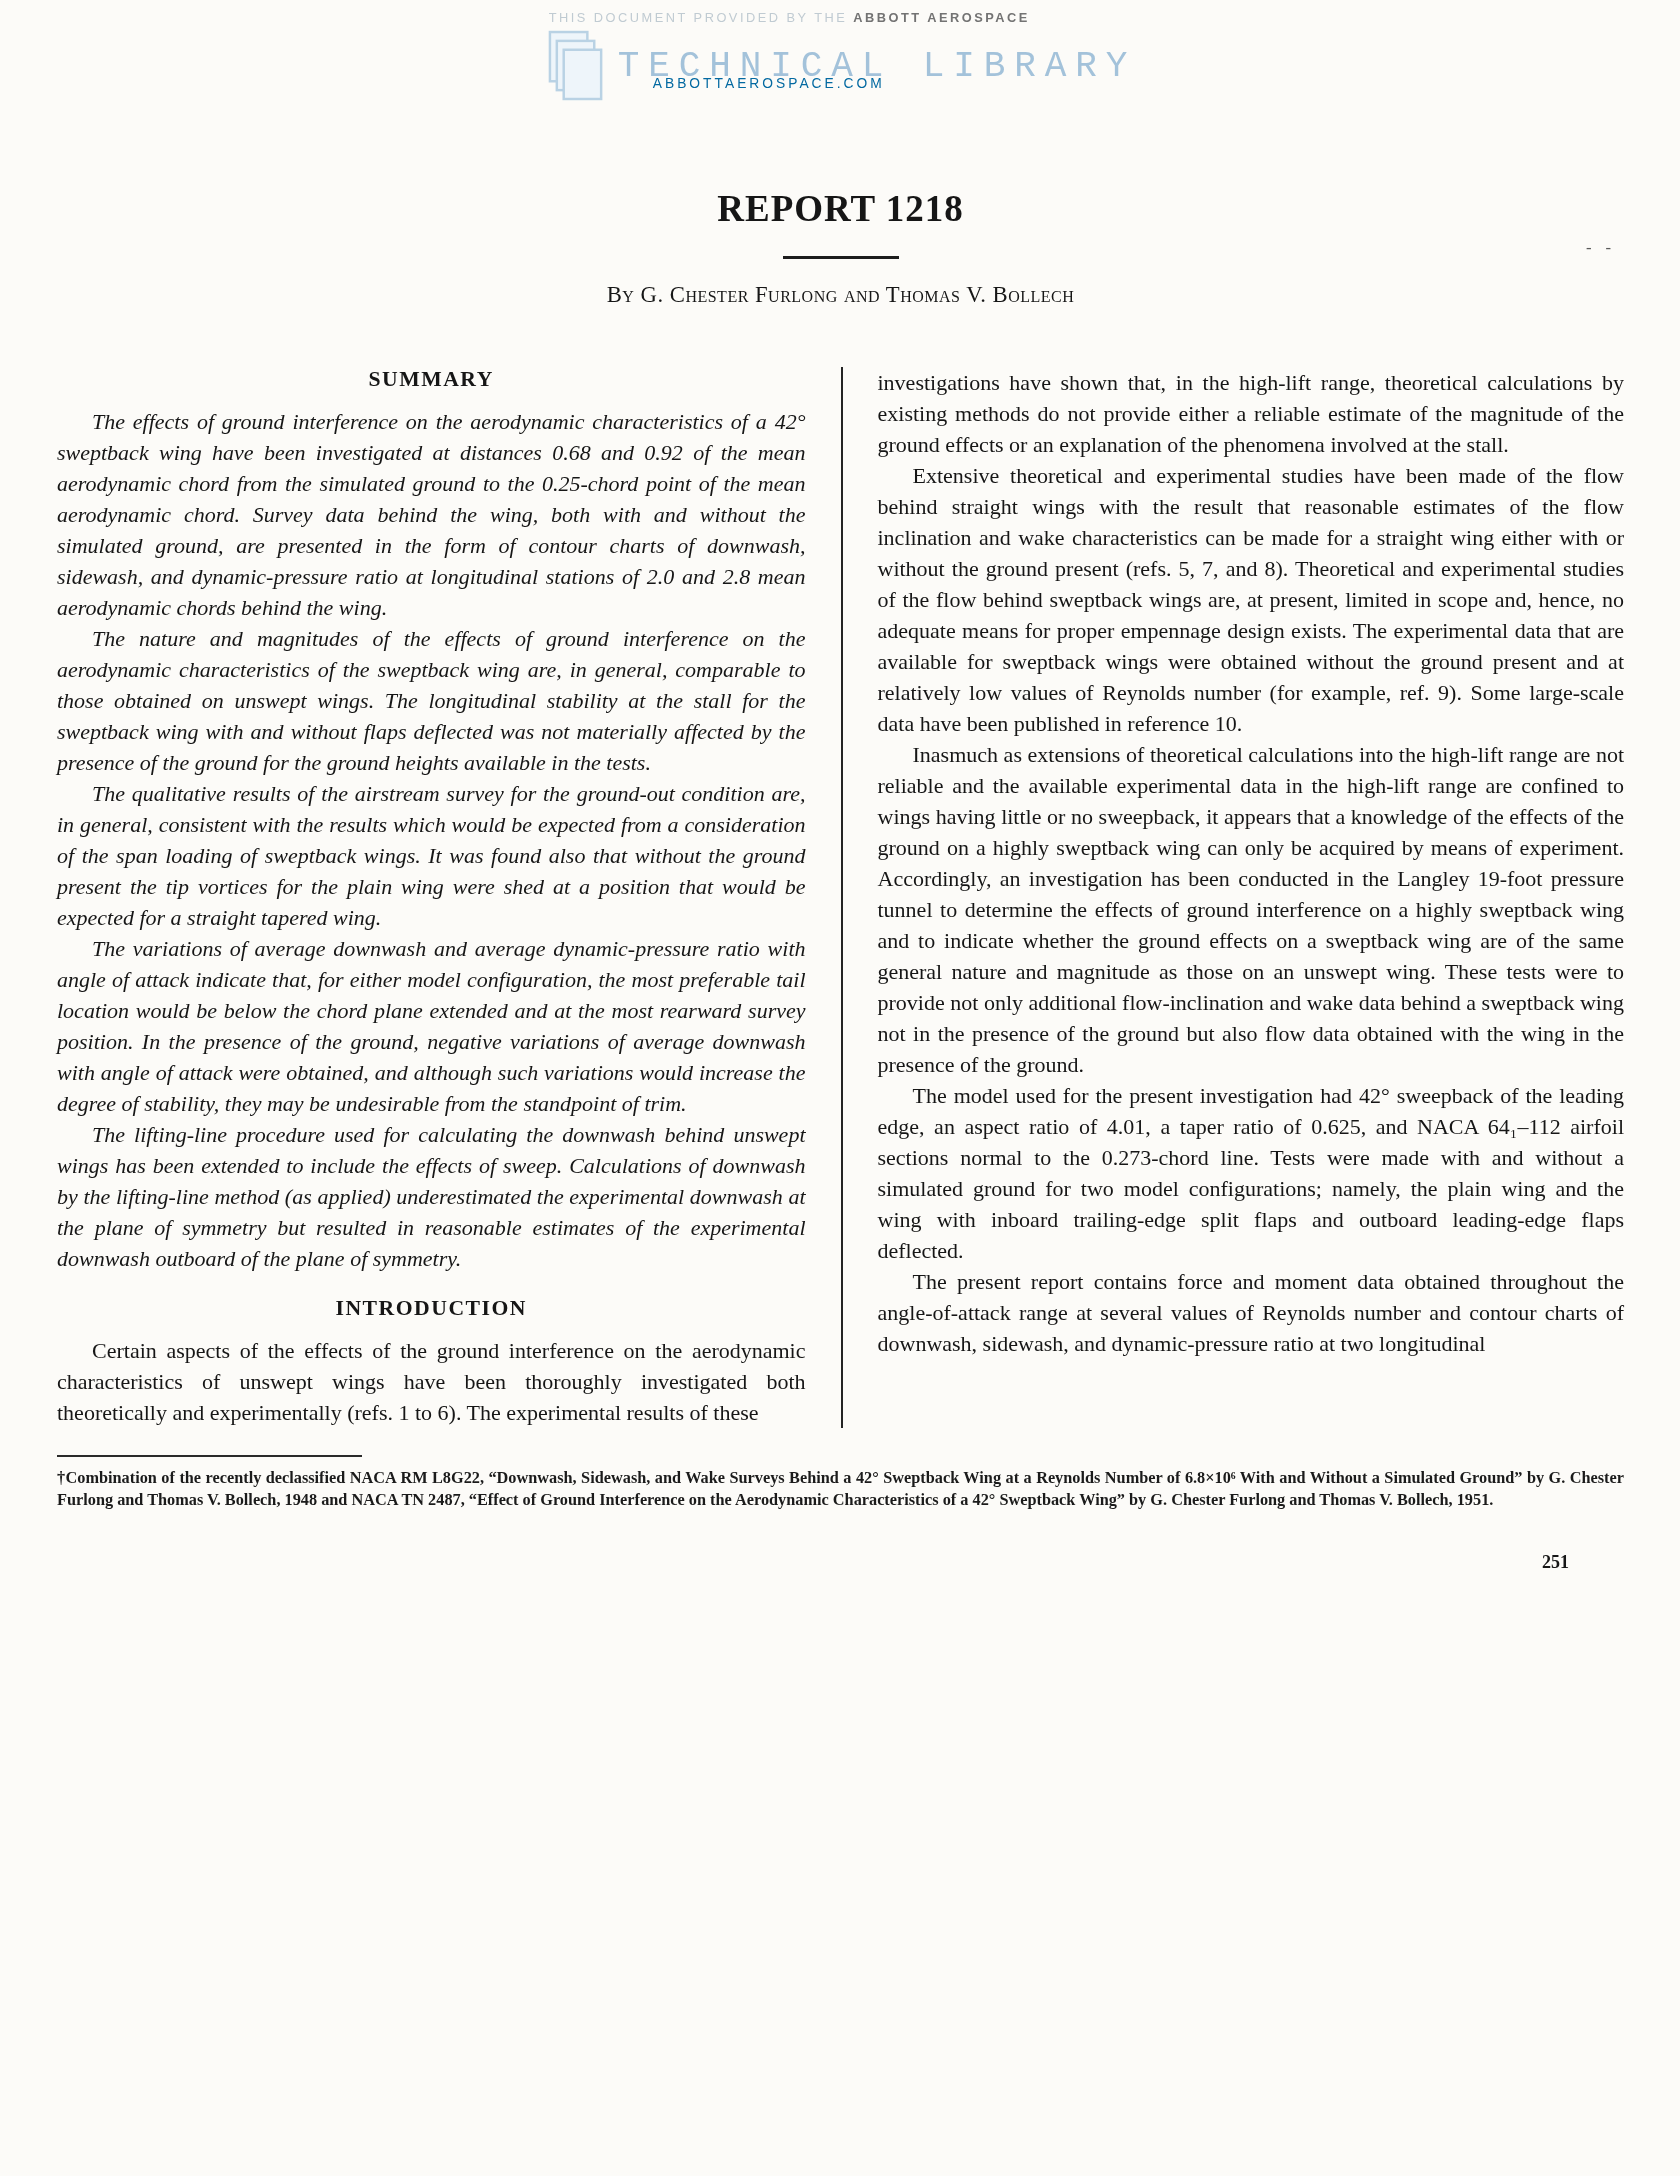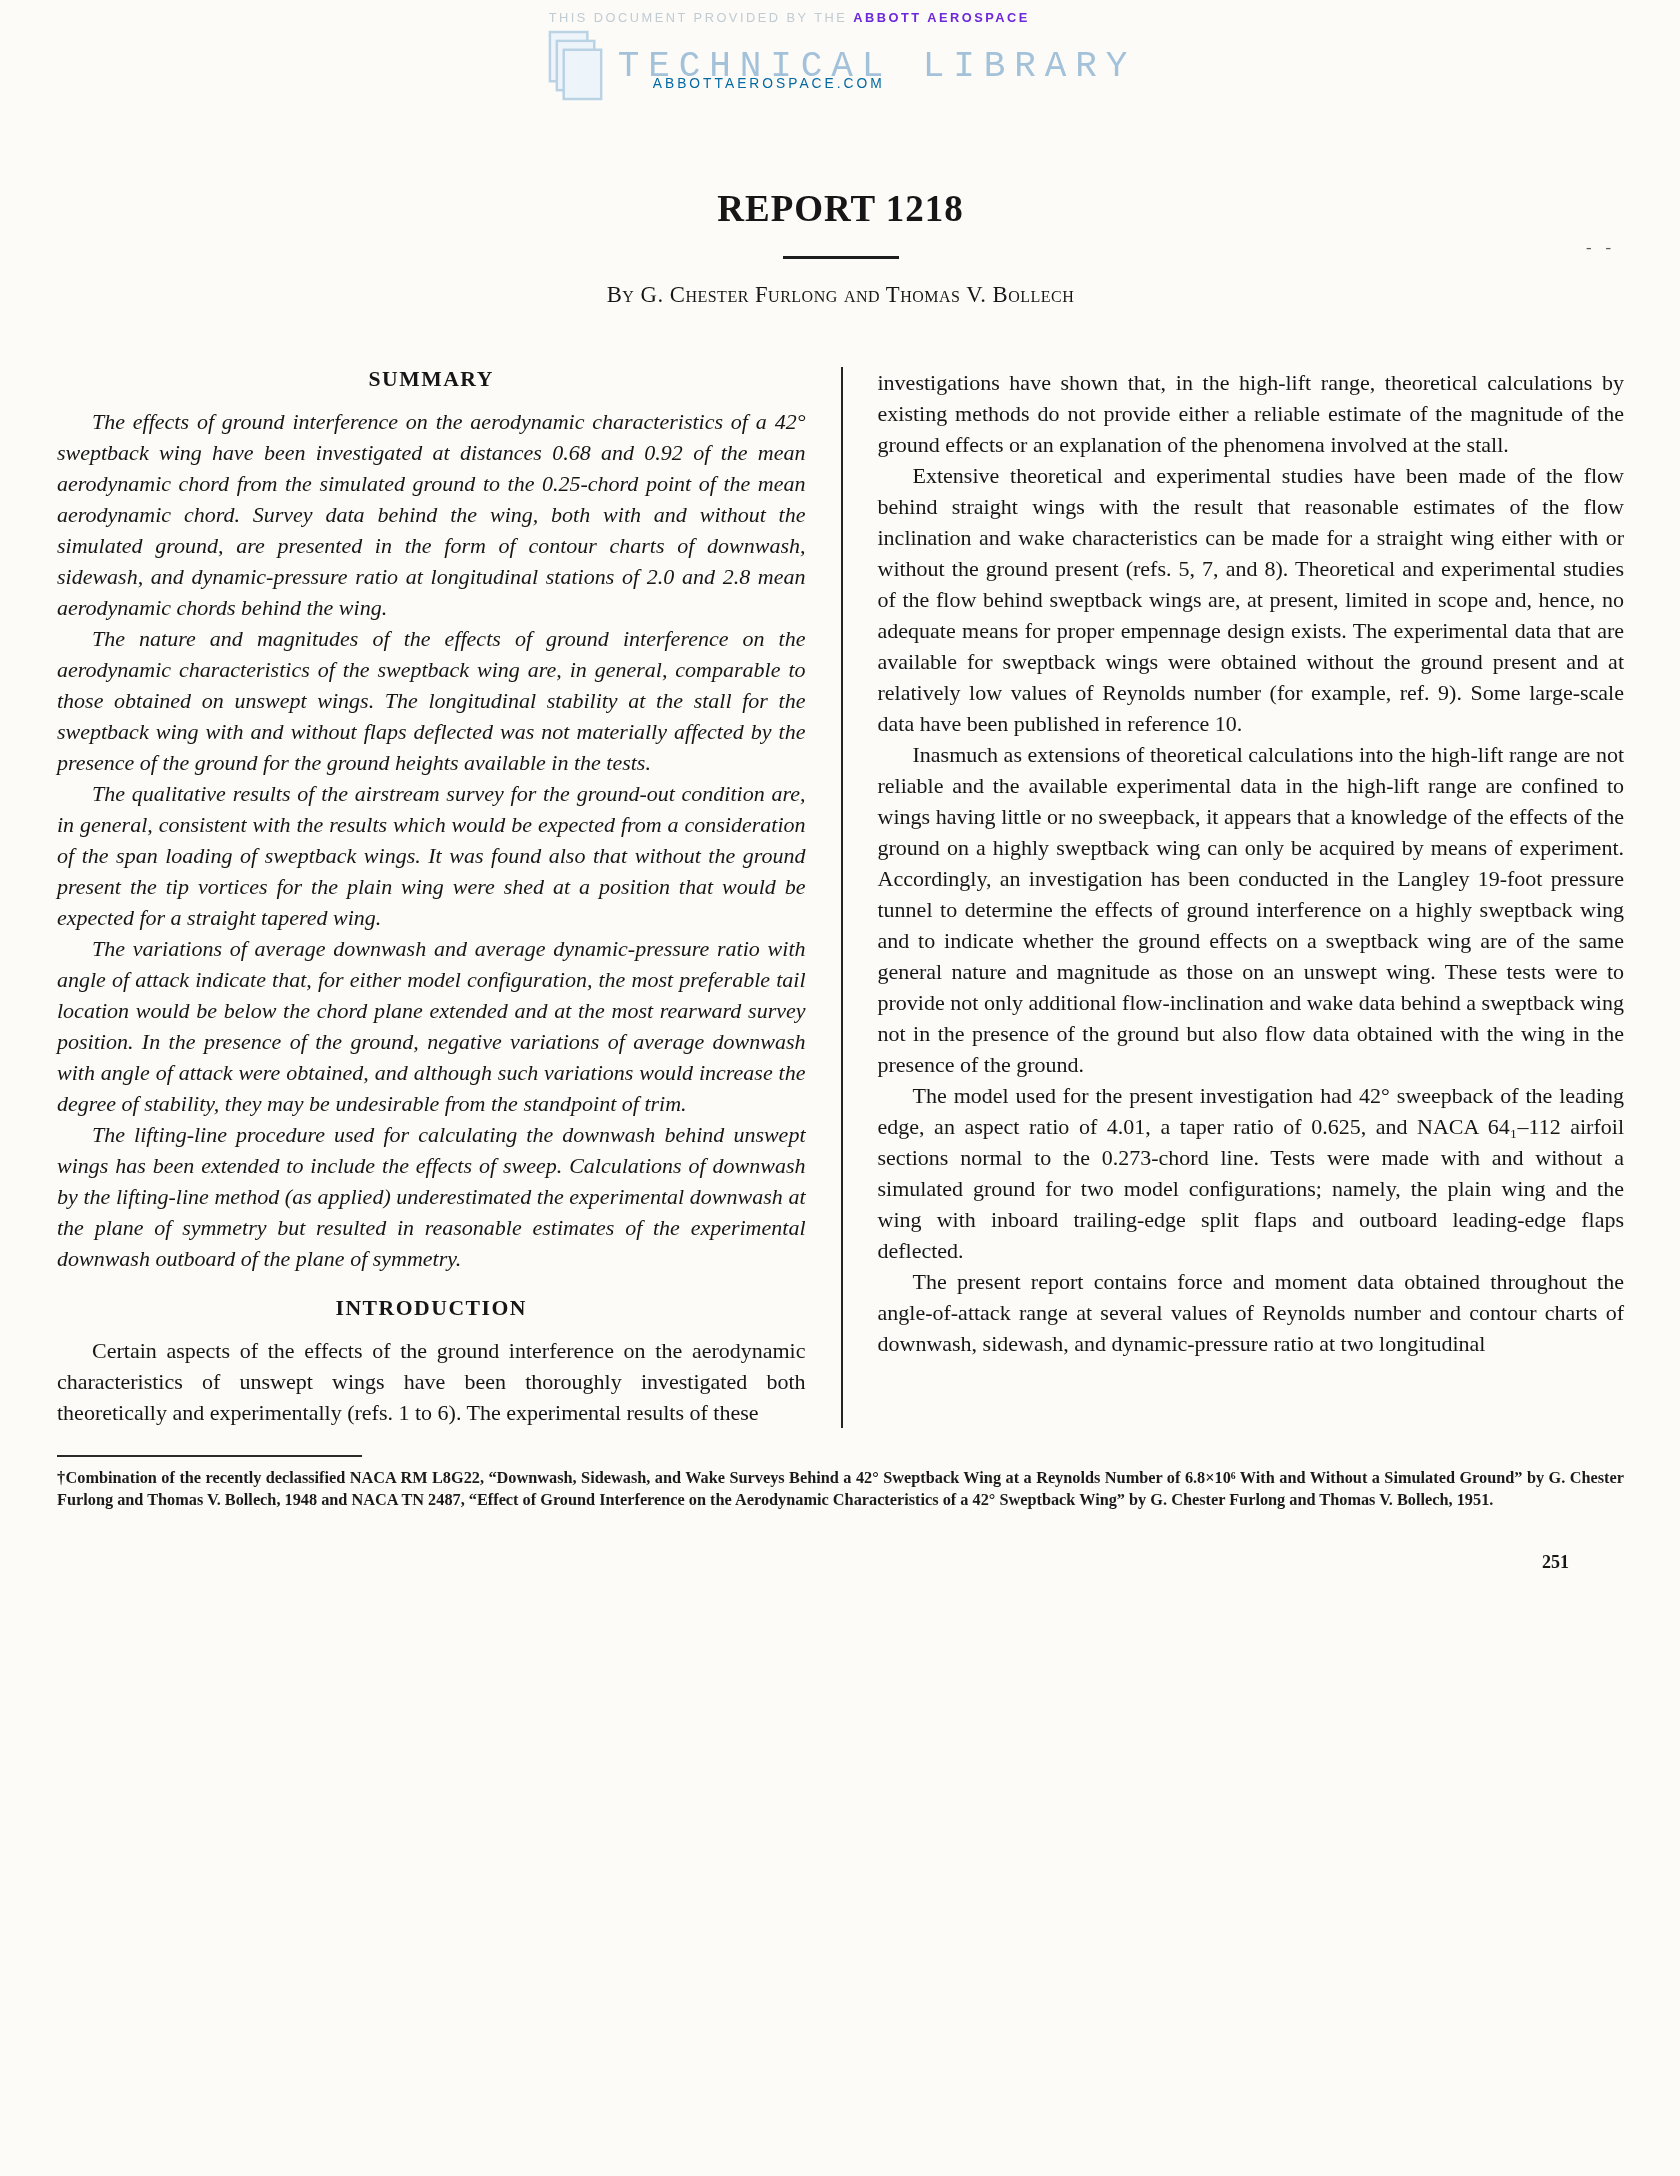--- a/index.html
+++ b/index.html
@@ -16,21 +16,21 @@
   }
   .content { padding: 0 57px; }
 
   
   .lib-header { display: flex; justify-content: center; padding-top: 9.9px; }
   .lib-block { font-family: "Liberation Sans", sans-serif; }
   .lib-provider {
     font-size: 12.8px; letter-spacing: 2.5px; color: #c0cbd2;
     padding-left: 3.9px; white-space: nowrap;
   }
-  .lib-provider .brand { color: #6d28d9; font-weight: bold; }
+  .lib-provider .brand { color: #737373; font-weight: bold; }
   .lib-main { display: flex; align-items: center; margin-top: 2px; font-family: Liberation Mono, monospace; }
   .lib-icon { width: 65px; height: 79px; flex: 0 0 auto; margin-right: 7.9px; }
   .lib-title {
     font-size: 36px; letter-spacing: 8.9px; color: #a3c2da; font-weight: 400;
     white-space: nowrap;
   }
   .lib-site {
     font-size: 13.8px; letter-spacing: 3px; color: #0369a1;
     margin-left: 108px; margin-top: -29.6px;
   }

